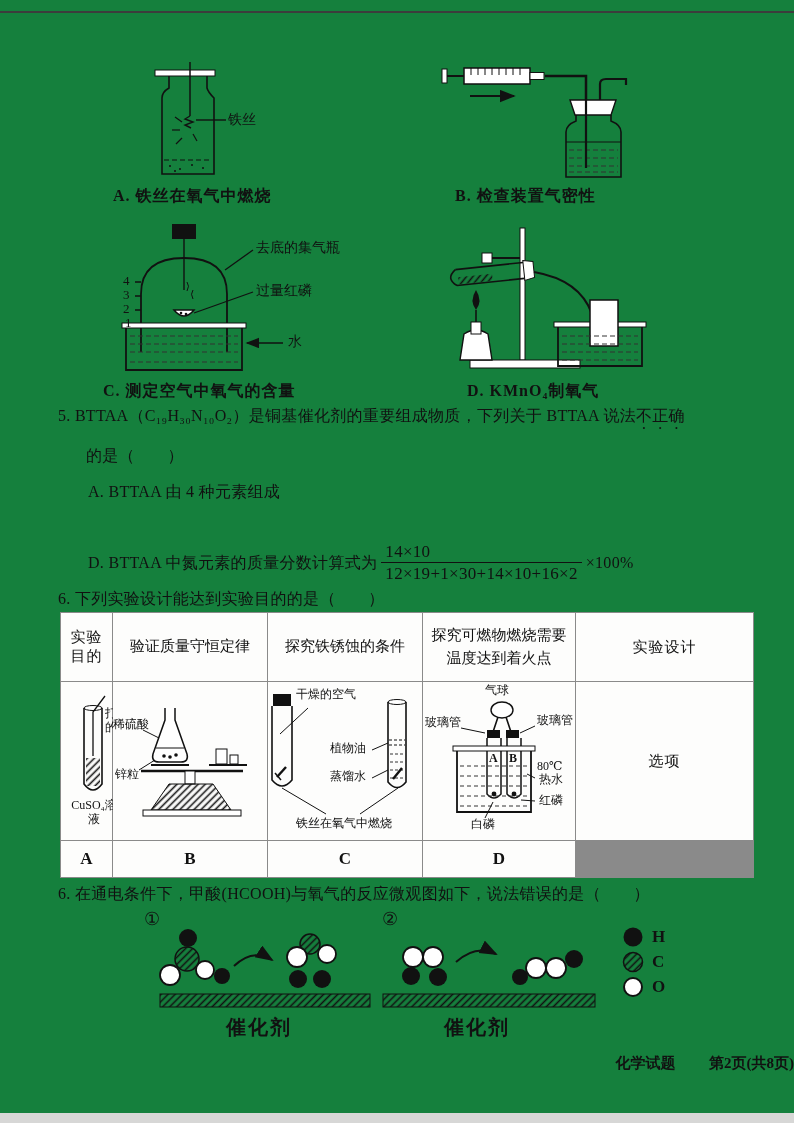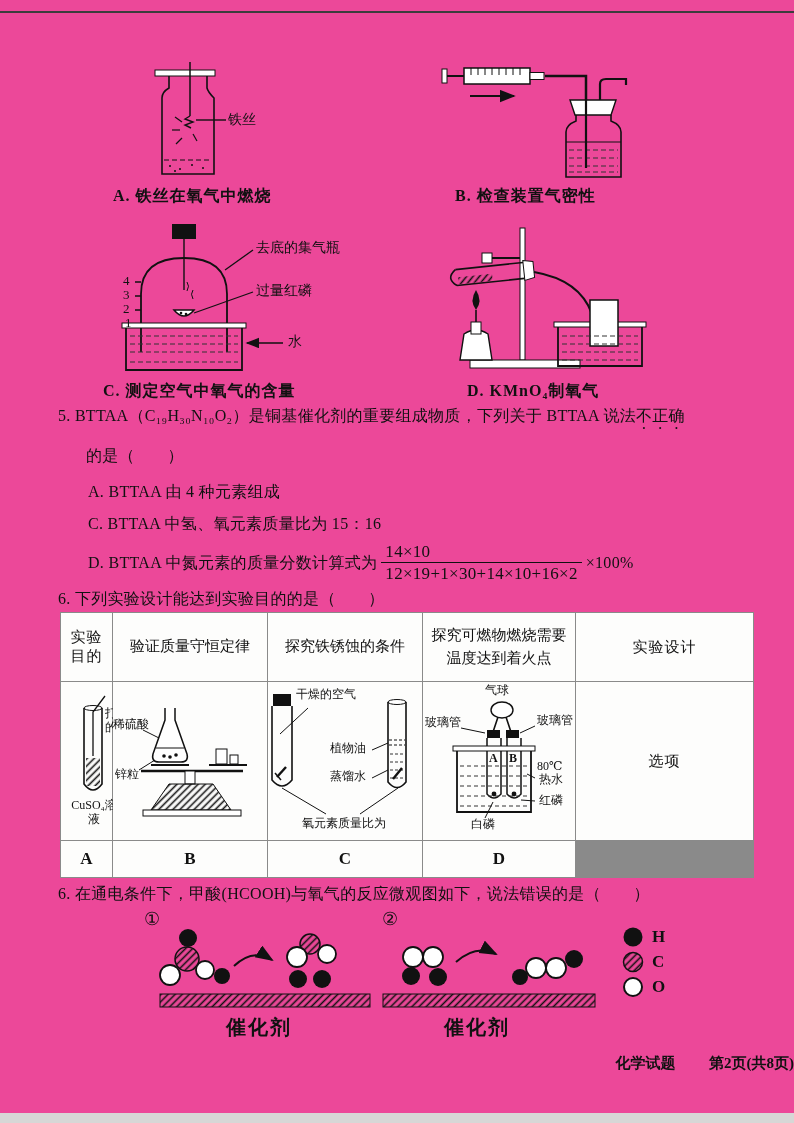--- a/index.html
+++ b/index.html
@@ -1,17 +1,17 @@
 <!DOCTYPE html>
 <html><head>
 <meta charset="utf-8">
 <style>
   html,body{margin:0;padding:0;}
   body{width:794px;height:1123px;background:#f6f6f4;font-family:"Liberation Serif","DejaVu Serif",serif;color:#111;}
-  .page{position:relative;width:794px;height:1123px;background:#ec4899;overflow:hidden;}
+  .page{position:relative;width:794px;height:1123px;background:#15803d;overflow:hidden;}
   .abs{position:absolute;}
   .cap{font-size:16px;font-weight:bold;letter-spacing:1px;}
   .stem{font-size:16px;letter-spacing:.3px;white-space:nowrap;}
   .lbl{font-size:12px;line-height:1.15;white-space:nowrap;}
   .lblw{font-size:12px;line-height:1.2;white-space:normal;}
   .emph{text-emphasis:filled dot;-webkit-text-emphasis:filled dot;text-emphasis-position:under left;-webkit-text-emphasis-position:under;}
   .topline{position:absolute;top:11px;left:0;width:794px;height:2px;background:#3c3c3c;}
   .botstrip{position:absolute;bottom:0;left:0;width:794px;height:10px;background:#d7d7d6;}
   .qtable{position:absolute;left:60px;top:612px;display:grid;grid-template-columns:51px 154px 154px 152px 177px;grid-template-rows:68px 158px 36px;background:#8a8a8a;gap:1px;border:1px solid #8a8a8a;}
   .qtable>div{background:#fdfdfc;position:relative;}
@@ -171,21 +171,20 @@
         </g>
     </svg>
   </div>
   <div class="abs cap" style="left:467px;top:381px;">D. KMnO₄制氧气</div>
 
   <div class="abs stem" style="left:58px;top:406px;">
     <span>5. BTTAA（C₁₉H₃₀N₁₀O₂）是铜基催化剂的重要组成物质，下列关于 BTTAA 说法</span><span class="emph">不正确</span>
   </div>
   <div class="abs stem" style="left:86px;top:446px;">的是（　　）</div>
   <div class="abs stem" style="left:88px;top:482px;">A. BTTAA 由 4 种元素组成</div>
-  <div class="abs stem" style="left:88px;top:514px;">C. BTTAA 中氢、氧元素质量比为 15：16</div>
   <div class="abs stem" style="left:88px;top:540px;height:46px;display:flex;align-items:center;">
     <span>D. BTTAA 中氮元素的质量分数计算式为</span>
     <span class="frac">
       <span class="num">14×10</span>
       <span class="den" style="display:block;">12×19+1×30+14×10+16×2</span>
     </span>
     <span>×100%</span>
   </div>
 
   <div class="abs stem" style="left:58px;top:589px;">6. 下列实验设计能达到实验目的的是（　　）</div>
@@ -260,21 +259,21 @@
         <path d="M125,97 L134,86" stroke="#111" stroke-width="2.4"></path>
         <line x1="40" y1="26" x2="12" y2="52" stroke="#111"></line>
         <line x1="104" y1="68" x2="120" y2="61" stroke="#111"></line>
         <line x1="104" y1="96" x2="120" y2="88" stroke="#111"></line>
         <line x1="14" y1="106" x2="58" y2="132" stroke="#111"></line>
         <line x1="130" y1="106" x2="92" y2="132" stroke="#111"></line>
       </svg>
       <span class="abs lbl" style="left:28px;top:6px;">干燥的空气</span>
       <span class="abs lbl" style="left:62px;top:60px;">植物油</span>
       <span class="abs lbl" style="left:62px;top:88px;">蒸馏水</span>
-      <span class="abs lblw" style="left:18px;top:134px;width:116px;text-align:center;white-space:nowrap;">氧元素质量比为</span>
+      <span class="abs lblw" style="left:18px;top:134px;width:116px;text-align:center;white-space:nowrap;">铁丝在氧气中燃烧</span>
     </div>
 
     <div>
       <svg class="abs" style="left:0;top:0;" width="177" height="158" viewBox="0 0 177 158">
         <ellipse cx="79" cy="28" rx="11" ry="8" fill="#fff" stroke="#111" stroke-width="1.4"></ellipse>
         <path d="M75,35 L70,50 M83,35 L88,50" stroke="#111" stroke-width="1.6" fill="none"></path>
         <rect x="64" y="48" width="13" height="8" fill="#111"></rect>
         <rect x="83" y="48" width="13" height="8" fill="#111"></rect>
         <path d="M64,56 L64,112 Q71,120 78,112 L78,56" fill="none" stroke="#111" stroke-width="1.5"></path>
         <path d="M84,56 L84,112 Q91,120 98,112 L98,56" fill="none" stroke="#111" stroke-width="1.5"></path>

